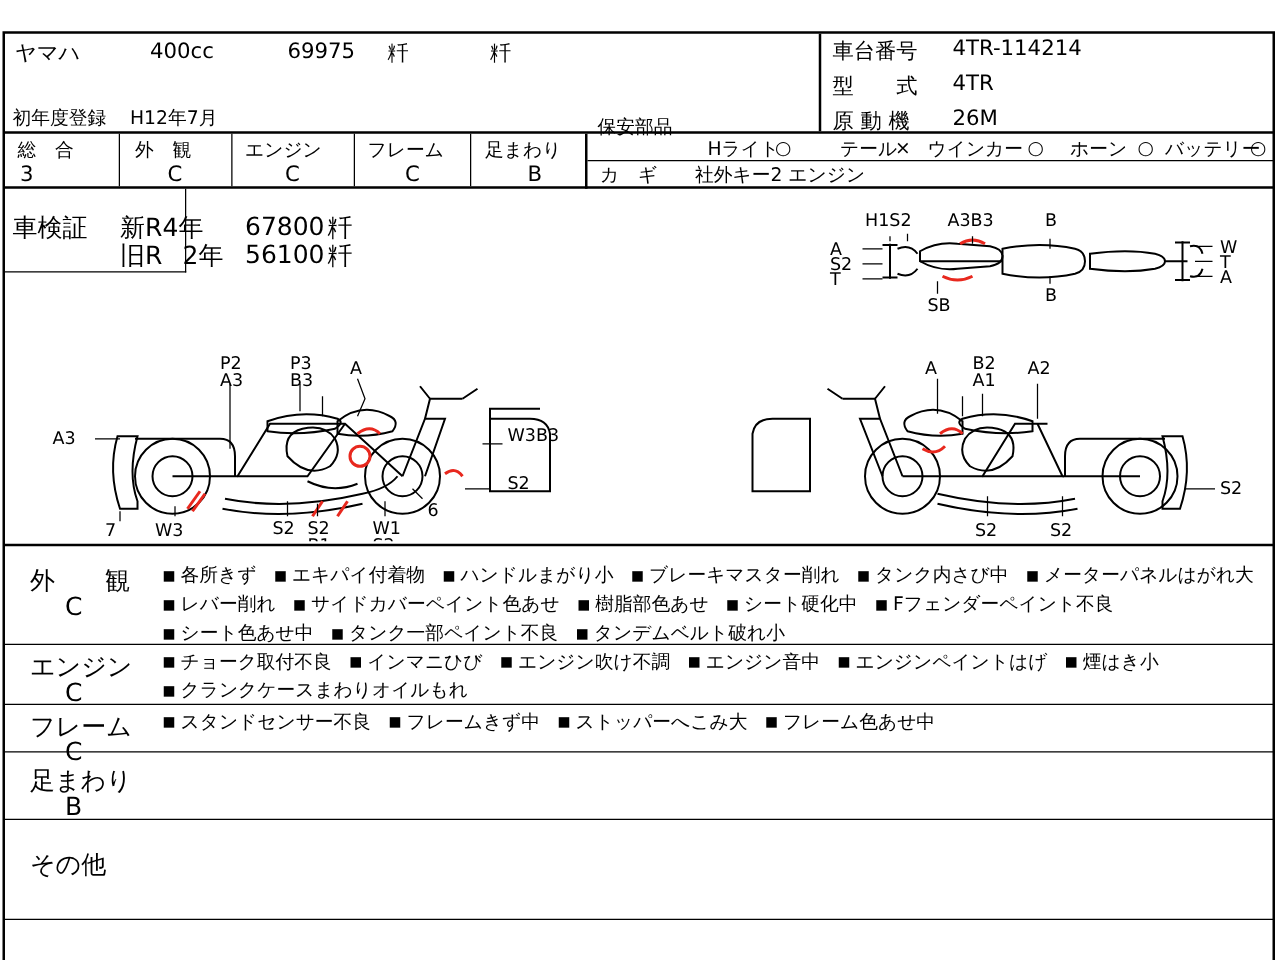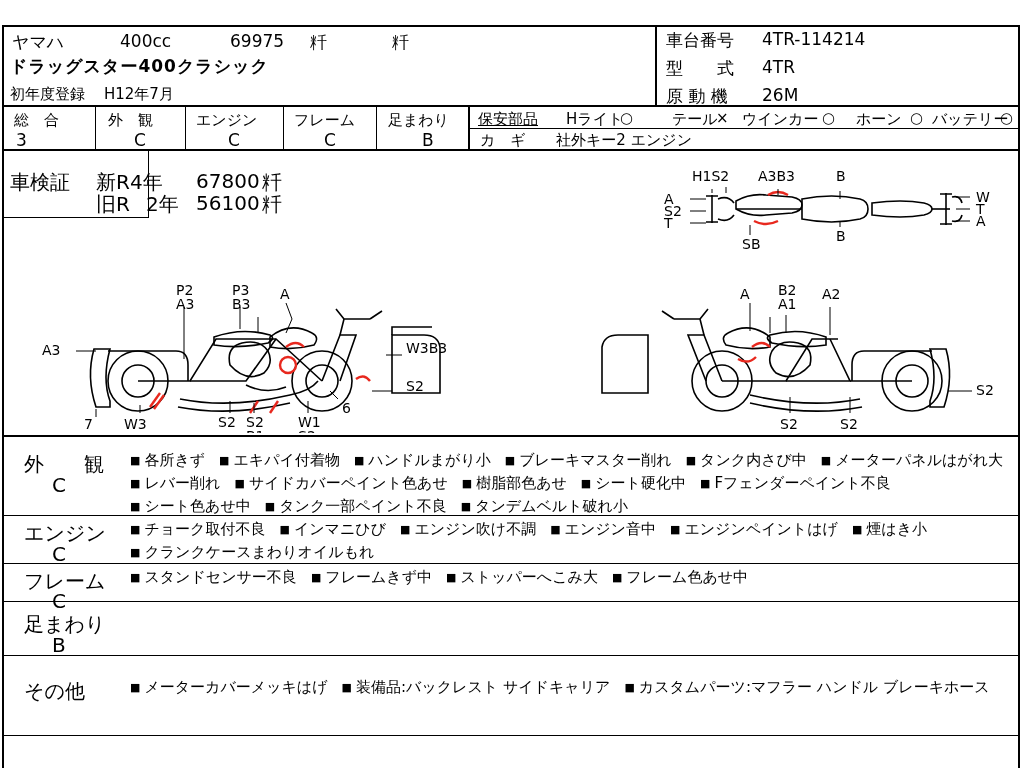--- a/index.html
+++ b/index.html
@@ -38,21 +38,20 @@
   <div class="ln" style="left:655px;top:4px;width:2px;height:78px;"></div>
 
   <div class="ln" style="left:4px;top:82px;width:1016px;height:2px;"></div>
 
   <div class="txt b16" style="left:12px;top:8px;">ヤマハ</div>
   <div class="txt b16" style="left:120px;top:8px;">400cc</div>
   <div class="txt b16" style="left:230px;top:8px;">69975</div>
   <div class="txt b16" style="left:310px;top:8px;">粁</div>
   <div class="txt b16" style="left:392px;top:8px;">粁</div>
 
-  <div class="txt b16 bold" style="left:10px;top:32px;letter-spacing:1px;">ドラッグスター400クラシック</div>
 
   <div class="txt b14" style="left:10px;top:62px;">初年度登録</div>
   <div class="txt b14" style="left:104px;top:62px;">H12年7月</div>
 
   <div class="txt b16" style="left:666px;top:6px;">車台番号</div>
   <div class="txt b16" style="left:762px;top:6px;">4TR-114214</div>
   <div class="txt b16" style="left:666px;top:34px;">型　　式</div>
   <div class="txt b16" style="left:762px;top:34px;">4TR</div>
   <div class="txt b16" style="left:666px;top:62px;">原 動 機</div>
   <div class="txt b16" style="left:762px;top:62px;">26M</div>
@@ -74,21 +73,21 @@
 
   <div class="txt cell-label" style="left:196px;top:88px;">エンジン</div>
   <div class="txt grade" style="left:228px;top:107px;">C</div>
 
   <div class="txt cell-label" style="left:294px;top:88px;">フレーム</div>
   <div class="txt grade" style="left:324px;top:107px;">C</div>
 
   <div class="txt cell-label" style="left:388px;top:88px;">足まわり</div>
   <div class="txt grade" style="left:422px;top:107px;">B</div>
 
-  <div class="txt b14" style="left:478px;top:87px;text-decoration:underline;">保安部品</div>
+  <div class="txt b14" style="left:478px;top:69px;">保安部品</div>
   <div class="txt b14" style="left:566px;top:87px;">Hライト</div>
   <div class="txt b14" style="left:620px;top:86px;">○</div>
   <div class="txt b14" style="left:672px;top:87px;">テール</div>
   <div class="txt b14" style="left:716px;top:86px;">×</div>
   <div class="txt b14" style="left:742px;top:87px;">ウインカー</div>
   <div class="txt b14" style="left:822px;top:86px;">○</div>
   <div class="txt b14" style="left:856px;top:87px;">ホーン</div>
   <div class="txt b14" style="left:910px;top:86px;">○</div>
   <div class="txt b14" style="left:932px;top:87px;">バッテリー</div>
   <div class="txt b14" style="left:1000px;top:86px;">○</div>
@@ -305,16 +304,13 @@
   <div class="txt b15" style="left:24px;top:545px;">フレーム</div>
   <div class="txt b15" style="left:52px;top:566px;">C</div>
   <div class="bx" style="left:130px;top:543px;width:888px;font-size:15px;line-height:23px;">
     <span class="itm"><span class="sq">■</span><span>スタンドセンサー不良</span></span><span class="itm"><span class="sq">■</span><span>フレームきず中</span></span><span class="itm"><span class="sq">■</span><span>ストッパーへこみ大</span></span><span class="itm"><span class="sq">■</span><span>フレーム色あせ中</span></span>
   </div>
 
   <div class="txt b15" style="left:24px;top:588px;">足まわり</div>
   <div class="txt b15" style="left:52px;top:610px;">B</div>
 
   <div class="txt b15" style="left:24px;top:655px;">その他</div>
-  <div class="bx" style="left:130px;top:653px;width:888px;font-size:15px;line-height:23px;">
-    <span class="itm"><span class="sq">■</span><span>メーターカバーメッキはげ</span></span><span class="itm"><span class="sq">■</span><span>装備品:バックレスト サイドキャリア</span></span><span class="itm"><span class="sq">■</span><span>カスタムパーツ:マフラー ハンドル ブレーキホース</span></span>
-  </div>
 </div>
 
 </body></html>

